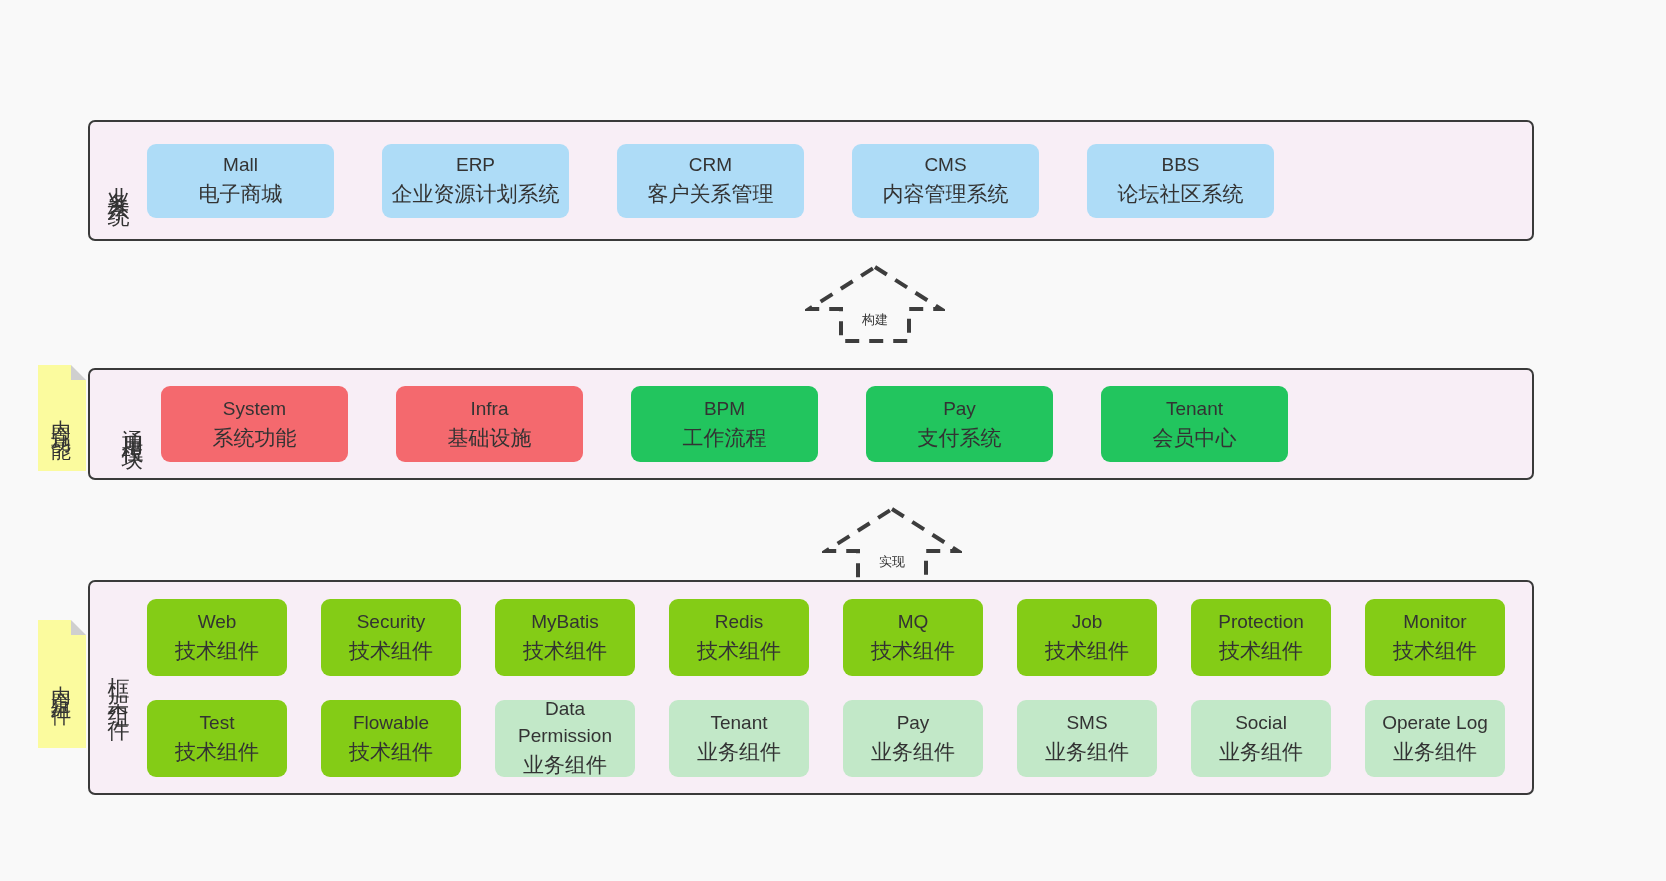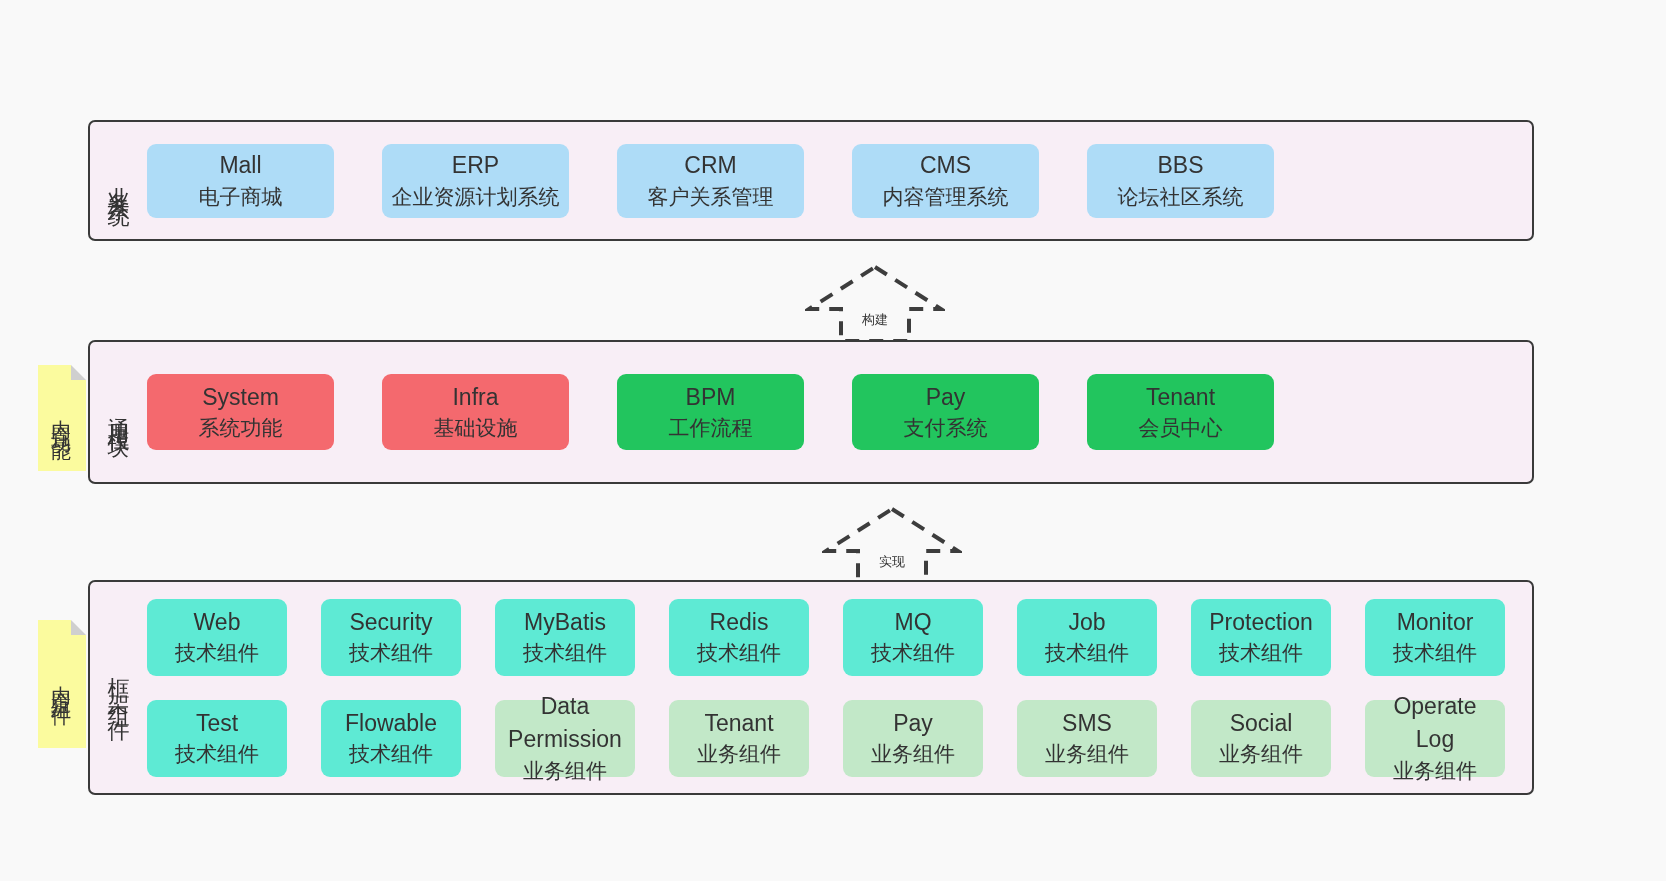--- a/index.html
+++ b/index.html
@@ -18,21 +18,21 @@
     position: absolute;
     left: 88px;
     width: 1446px;
     background: #f8eef6;
     border: 2px solid #3a3a3a;
     border-radius: 7px;
     display: flex;
     align-items: stretch;
   }
   .band-1 { top: 120px; height: 121px; }
-  .band-2 { top: 340px; height: 144px; }
+  .band-2 { top: 368px; height: 112px; padding-left: 14px; }
   .band-3 { top: 580px; height: 215px; }
 
   .band-label {
     width: 57px;
     display: flex;
     align-items: center;
     justify-content: center;
     writing-mode: vertical-rl;
     text-orientation: upright;
     font-size: 22px;
@@ -61,30 +61,30 @@
   .box {
     border-radius: 9px;
     display: flex;
     flex-direction: column;
     align-items: center;
     justify-content: center;
     text-align: center;
     line-height: 1.42;
     padding: 4px 8px;
   }
-  .box .t { font-size: 23px; }
+  .box .t { font-size: 19px; }
   .box .s { font-size: 21px; }
   .box-lg { width: 187px; height: 74px; }
   .band-2 .box-lg { height: 76px; }
   .box-sm { width: 140px; height: 77px; }
 
   .c-blue       { background: #aedcf7; }
   .c-red        { background: #f4696e; }
   .c-pink       { background: #22c55e; }
-  .c-green      { background: #5eead4; }
+  .c-green      { background: #84cc16; }
   .c-greenlight { background: #c2e8c8; }
 
   
   .note {
     position: absolute;
     left: 38px;
     width: 48px;
     background: #fbfb9e;
     display: flex;
     align-items: center;

